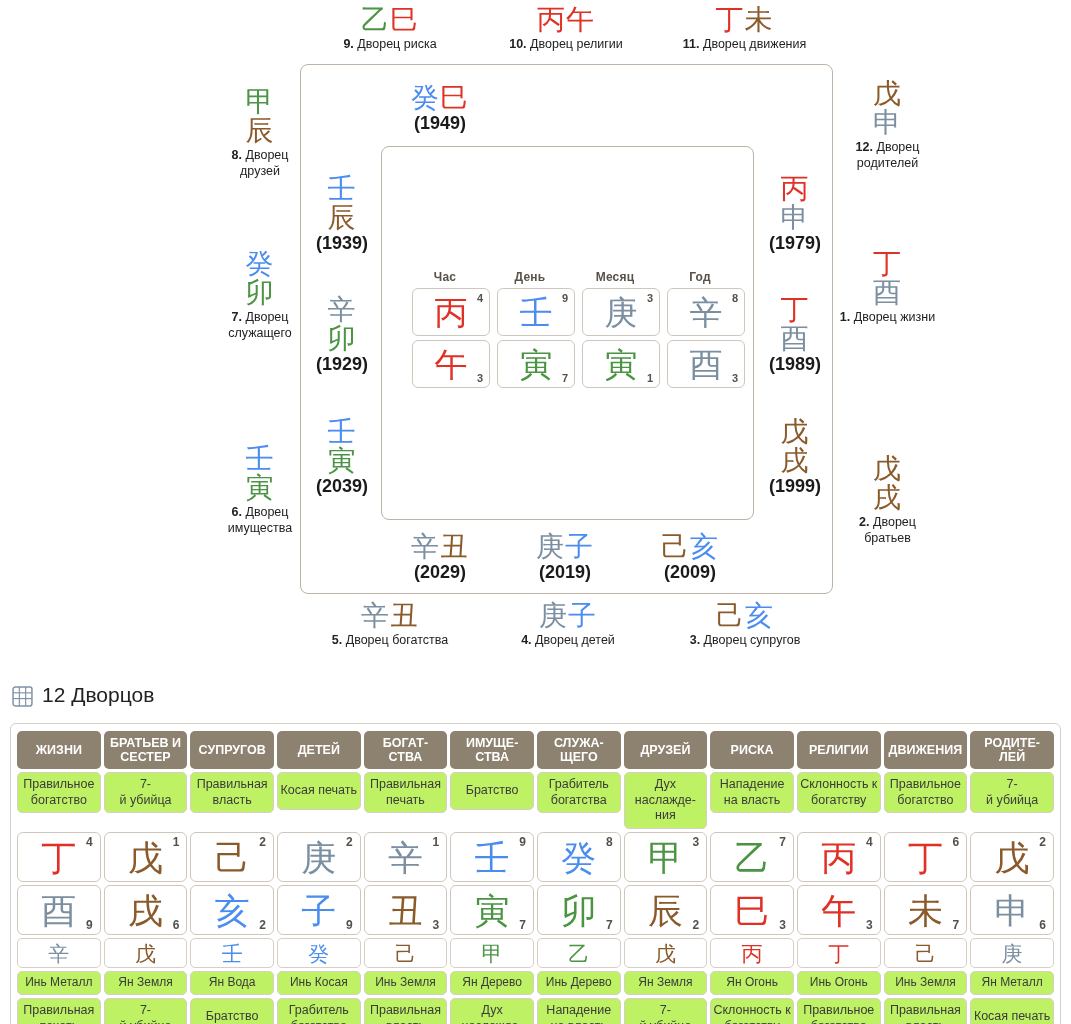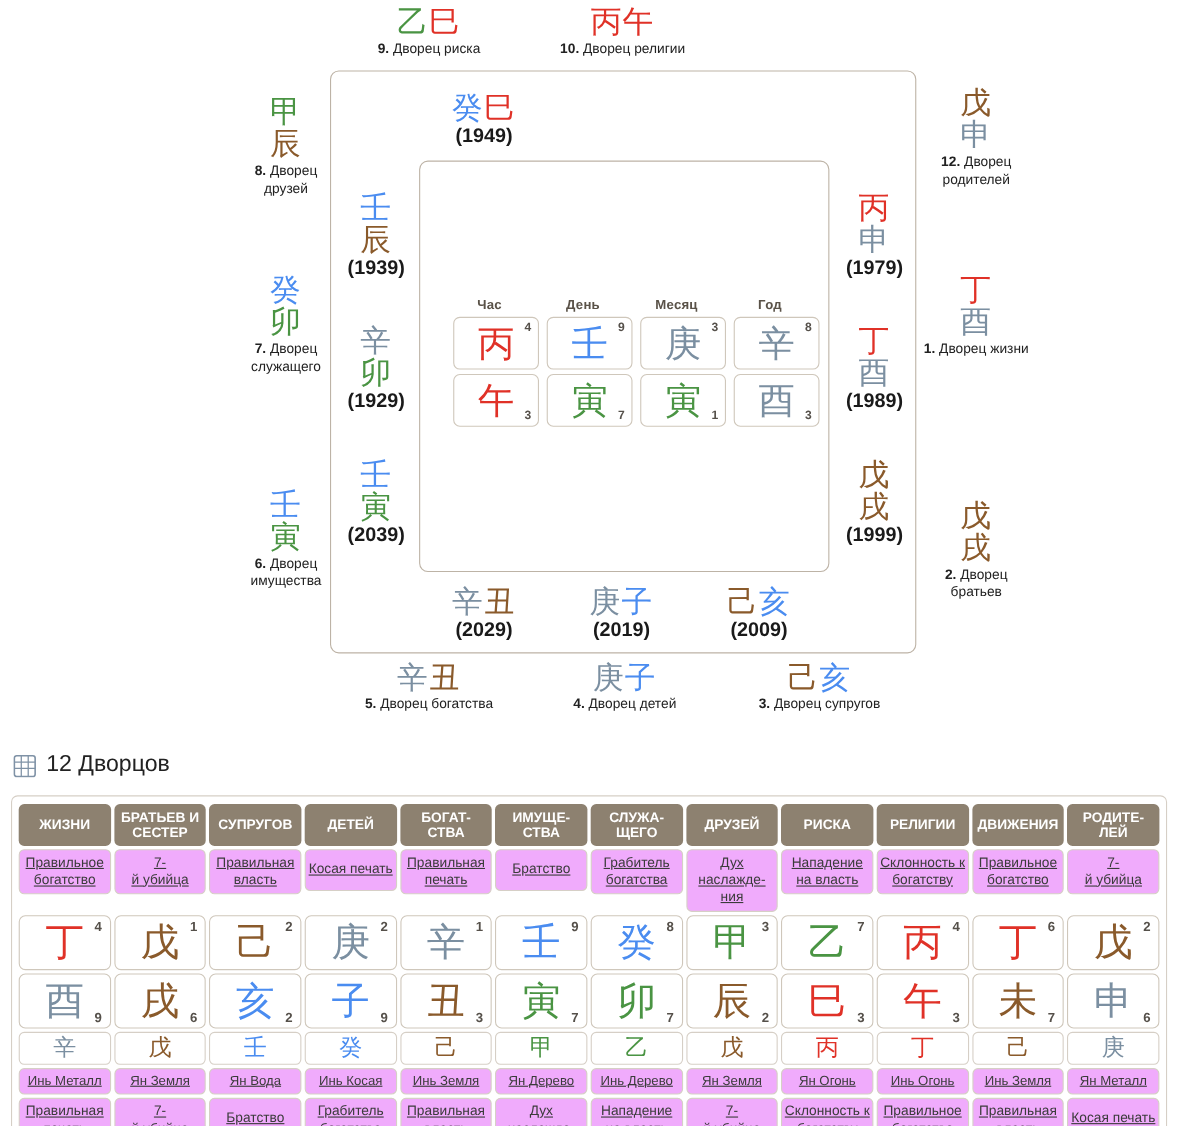--- a/index.html
+++ b/index.html
@@ -90,22 +90,21 @@
     background: #8d8170; color: #fff; border-radius: 5px;
     font-size: 12.5px; font-weight: bold; text-align: center;
     padding: 5px 2px; line-height: 1.15; height: 38px;
     display: flex; align-items: center; justify-content: center;
   }
   .txt-cell {
     border: 1px solid #d6cfc6; border-radius: 5px;
     font-size: 12.5px; color: #3b3b3b; text-align: center;
     padding: 4px 2px; line-height: 1.25; min-height: 38px;
     display: flex; align-items: center; justify-content: center;
-    background: #f0abfc;
-    text-decoration: underline;
+    background: #bef264;
   }
   .txt-cell.small { font-size: 12px; min-height: 24px; padding: 3px 1px; }
 
   .gcell {
     position: relative; border: 1px solid #cfc7bb; border-radius: 6px;
     background: #fff; height: 50px;
   }
   .gcell .big {
     position: absolute; left: 0; right: 0; top: 50%;
     transform: translateY(-50%); text-align: center;
@@ -134,20 +133,24 @@
     <div class="chart-box"></div>
     <div class="chart-inner"></div>
 
     <div class="gz" id="slot-p9" style="left:300px; top:6px;  width:120px;">
         <div class="chars"><span class="el-wood">乙</span><span class="el-fire">巳</span></div>
         <div class="pal"><b>9.</b> Дворец риска</div>
       </div>
     <div class="gz" id="slot-p10" style="left:476px; top:6px;  width:120px;">
         <div class="chars"><span class="el-fire">丙</span><span class="el-fire">午</span></div>
         <div class="pal"><b>10.</b> Дворец религии</div>
+      </div>
+    <div class="gz" id="slot-p11" style="left:652px; top:6px;  width:125px;">
+        <div class="chars"><span class="el-fire">丁</span><span class="el-earth">未</span></div>
+        <div class="pal"><b>11.</b> Дворец движения</div>
       </div>
 
     <div class="gz stack" id="slot-p8" style="left:180px; top:88px;  width:100px;">
         <div class="chars">
           <span class="el-wood">甲</span>
           <span class="el-earth">辰</span>
         </div>
         <div class="pal"><b>8.</b> Дворец друзей</div>
       </div>
     <div class="gz stack" id="slot-p7" style="left:180px; top:250px; width:100px;">

